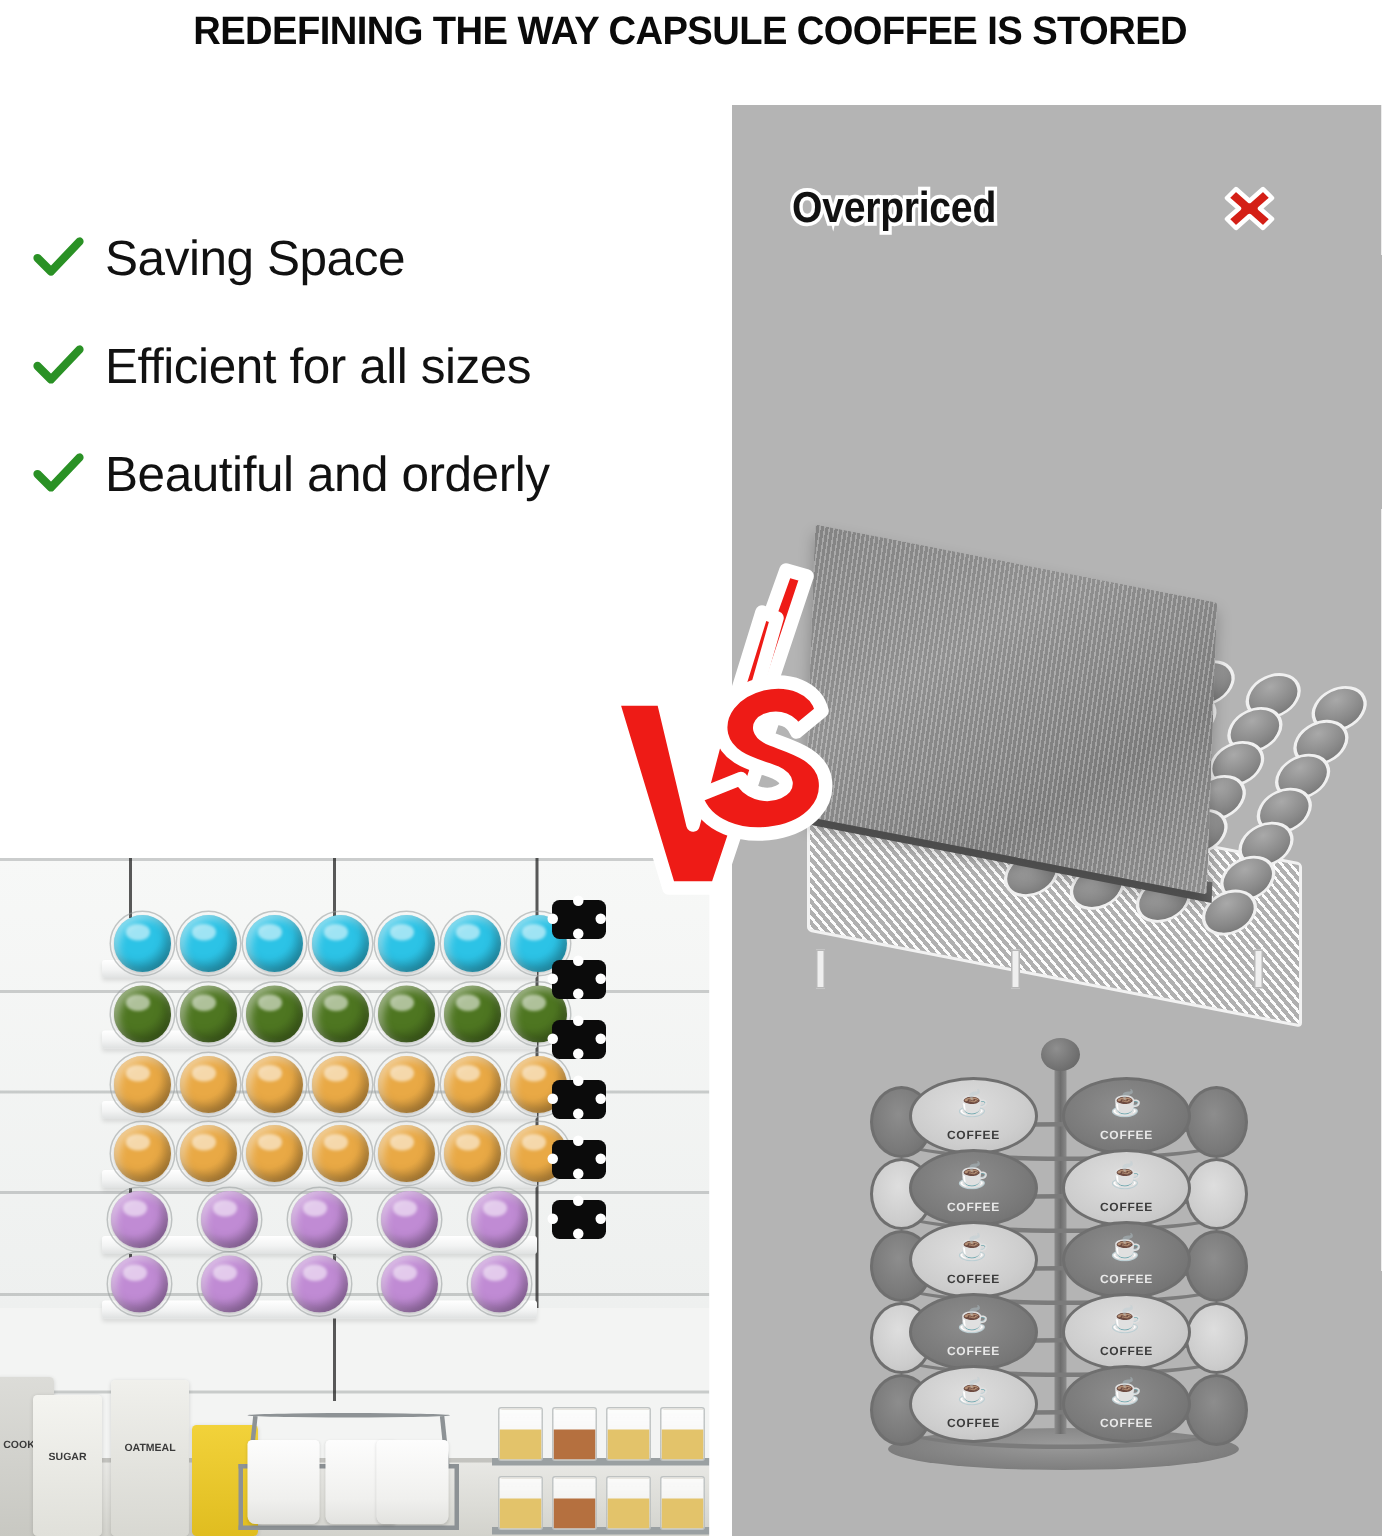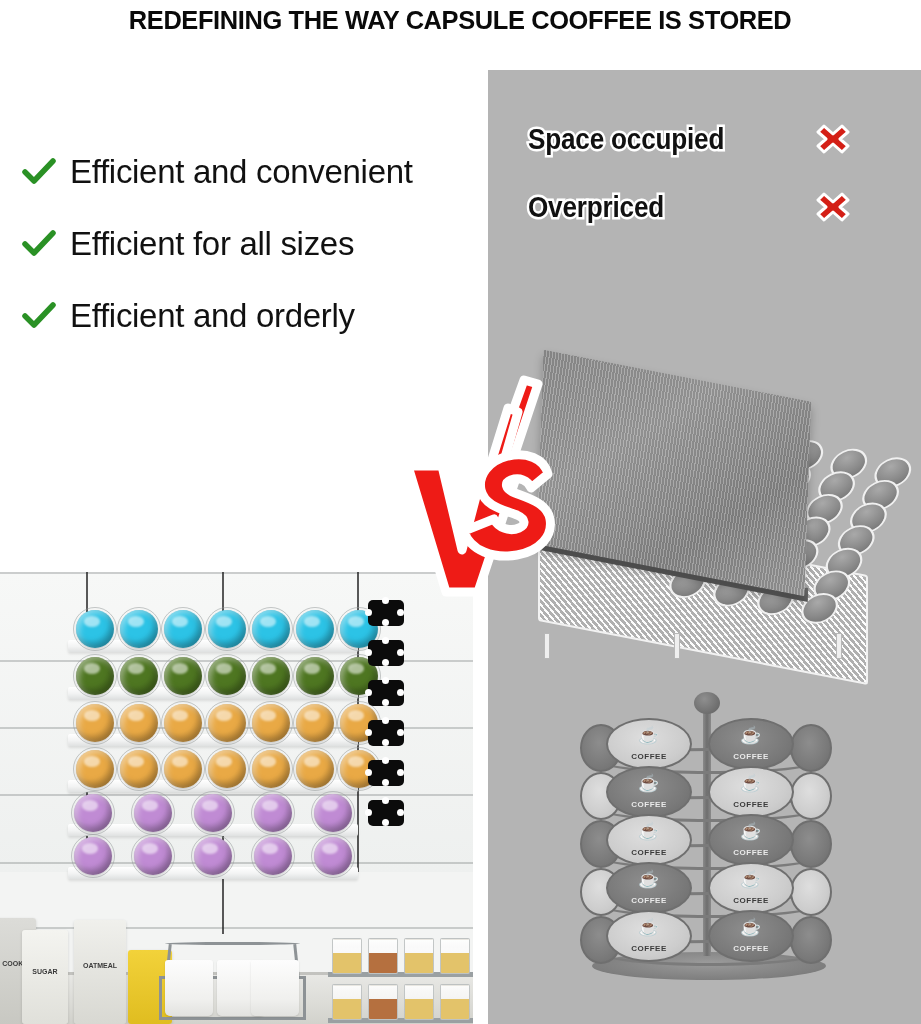--- a/index.html
+++ b/index.html
@@ -358,28 +358,20 @@
 <body>
 
 <div class="title-bar">
   <div class="title-text">REDEFINING THE WAY CAPSULE COOFFEE IS STORED</div>
 </div>
 
 <div class="gray-panel">
 
   <div class="cons-list">
 
-    <div class="con-row">
-      <span class="con-label">Space occupied</span>
-      <span class="con-x">
-        <svg viewBox="0 0 34 34">
-          <path d="M8 4 L17 12 L26 4 L32 10 L24 17 L32 24 L26 30 L17 22 L8 30 L2 24 L10 17 L2 10 Z" fill="#d41f16" stroke="#ffffff" stroke-width="3" stroke-linejoin="round"></path>
-        </svg>
-      </span>
-    </div>
 
 
     <div class="con-row">
       <span class="con-label">Overpriced</span>
       <span class="con-x">
         <svg viewBox="0 0 34 34">
           <path d="M8 4 L17 12 L26 4 L32 10 L24 17 L32 24 L26 30 L17 22 L8 30 L2 24 L10 17 L2 10 Z" fill="#d41f16" stroke="#ffffff" stroke-width="3" stroke-linejoin="round"></path>
         </svg>
       </span>
     </div>
@@ -483,46 +475,46 @@
       </div>
       <div class="kcup dark" style="left: 124px; top: 220px;">
         <span class="cup-glyph">☕</span>
         <span style="position: absolute; bottom: 7px; left: 0px; right: 0px; text-align: center;">COFFEE</span>
       </div>
     </div>
 </div>
 
 <div class="pros-list">
 
-
   <div class="pro-row">
     <span class="pro-check">
       <svg width="34" height="28" viewBox="0 0 34 28">
         <path d="M3 14 L12 23 L31 3" fill="none" stroke="#2a9125" stroke-width="5.5" stroke-linecap="round" stroke-linejoin="round"></path>
       </svg>
     </span>
-    <span class="pro-label">Efficient and convenient</span>
+    <span class="pro-label">Saving Space</span>
   </div>
+
 
   <div class="pro-row">
     <span class="pro-check">
       <svg width="34" height="28" viewBox="0 0 34 28">
         <path d="M3 14 L12 23 L31 3" fill="none" stroke="#2a9125" stroke-width="5.5" stroke-linecap="round" stroke-linejoin="round"></path>
       </svg>
     </span>
     <span class="pro-label">Efficient for all sizes</span>
   </div>
 
   <div class="pro-row">
     <span class="pro-check">
       <svg width="34" height="28" viewBox="0 0 34 28">
         <path d="M3 14 L12 23 L31 3" fill="none" stroke="#2a9125" stroke-width="5.5" stroke-linecap="round" stroke-linejoin="round"></path>
       </svg>
     </span>
-    <span class="pro-label">Efficient and orderly</span>
+    <span class="pro-label">Beautiful and orderly</span>
   </div>
 </div>
 
 <div class="left-photo">
   <div class="shiplap"></div>
   <div class="board-line" style="top:0px;"></div>
   <div class="board-line" style="top:88px;"></div>
   <div class="board-line" style="top:155px;"></div>
   <div class="board-line" style="top:222px;"></div>
   <div class="board-line" style="top:290px;"></div>

